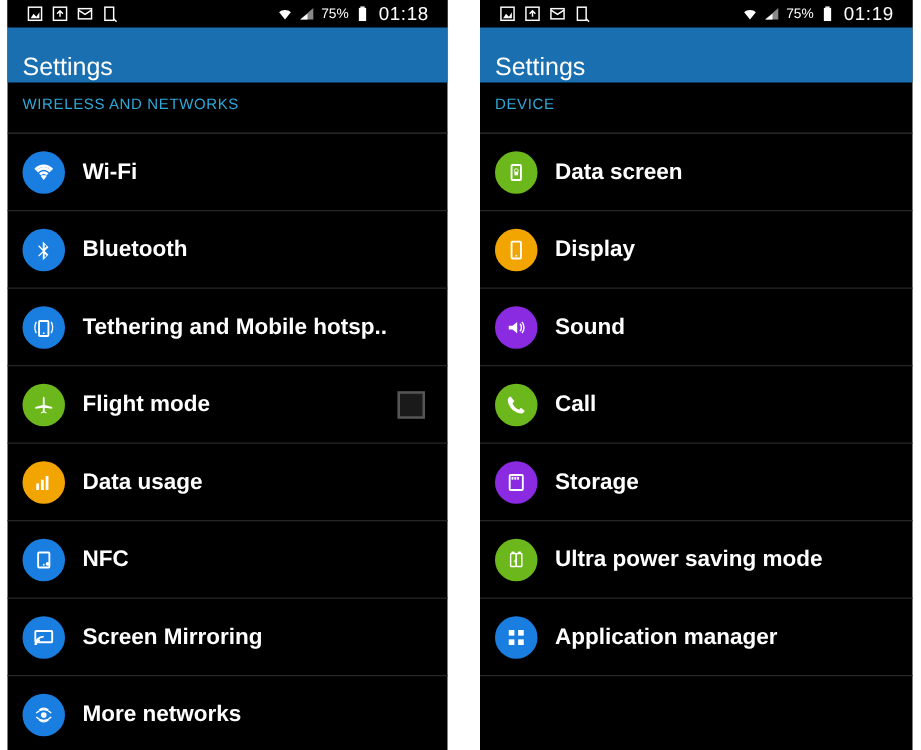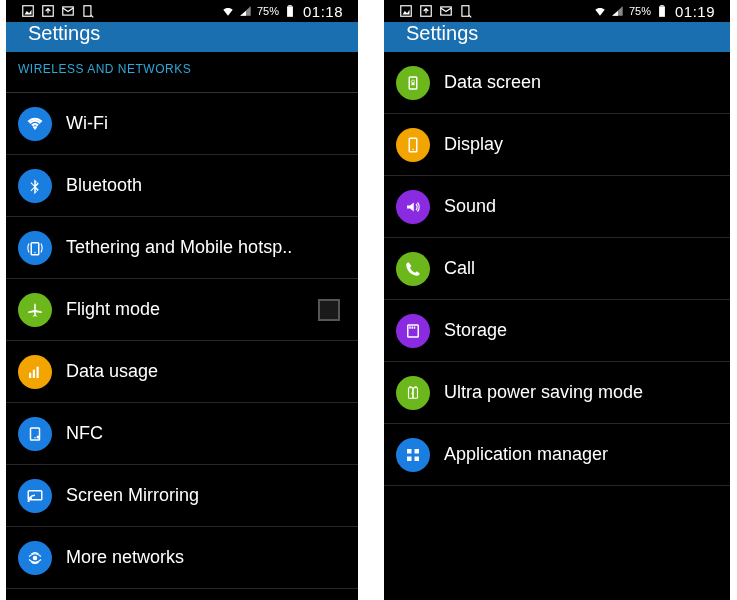--- a/index.html
+++ b/index.html
@@ -29,44 +29,45 @@
     font-size: 11px;
   }
   .status-left { display: flex; gap: 6px; }
   .status-right { margin-left: auto; display: flex; gap: 4px; align-items: center; }
   .status-icon { width: 14px; height: 14px; display:flex; align-items:center; justify-content:center;}
   .status-icon svg { width:14px; height:14px; }
   .battery-pct { font-size: 11px; color:#fff; }
   .clock { font-size: 15px; letter-spacing: 0.5px; margin-left:2px;}
 
   .titlebar {
-    height: 30px;
+    height: 44px;
     background: #1a6fb0;
     display: flex;
-    align-items: flex-start;
-    padding: 0 22px;
+    align-items: flex-end;
+    padding: 0 12px;
     font-size: 20px;
     color: #fff;
   }
 
   .section-header {
     color: #2ea8d8;
     font-size: 12px;
     letter-spacing: 0.5px;
     padding: 10px 12px 16px 12px;
     border-bottom: 1px solid #333;
   }
 
   .item {
     display: flex;
     align-items: center;
     height: 62px;
     padding: 0 12px;
     border-bottom: 1px solid #272727;
     position: relative;
+    font-weight: bold;
   }
   .item .icon {
     width: 34px;
     height: 34px;
     border-radius: 50%;
     display: flex;
     align-items: center;
     justify-content: center;
     margin-right: 14px;
     flex-shrink: 0;
@@ -263,20 +264,21 @@
             <rect x="7" y="4" width="10" height="18" fill="#fff"></rect>
             <rect x="9" y="2" width="6" height="2" fill="#fff"></rect>
           </svg>
         </span>
       <span class="clock">01:19</span>
     </div>
   </div>
   <div class="titlebar">
     <span>Settings</span>
   </div>
+  <div class="section-header">DEVICE</div>
   <div id="list-right">
       <div class="item">
         <div class="icon bg-green">
           <svg viewBox="0 0 24 24">
             <use href="#lock-screen-icon"></use>
           </svg>
         </div>
         <div class="label">Data screen</div>
       </div>
       <div class="item">

